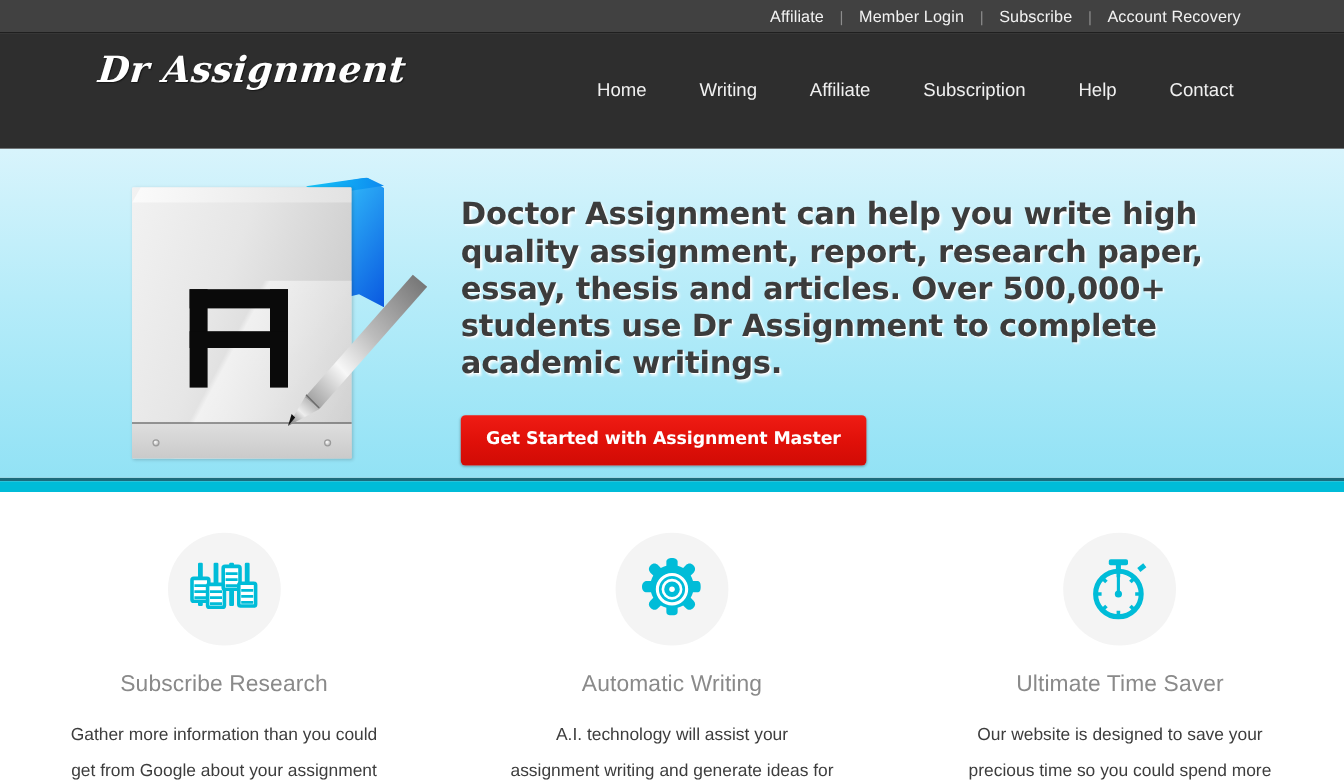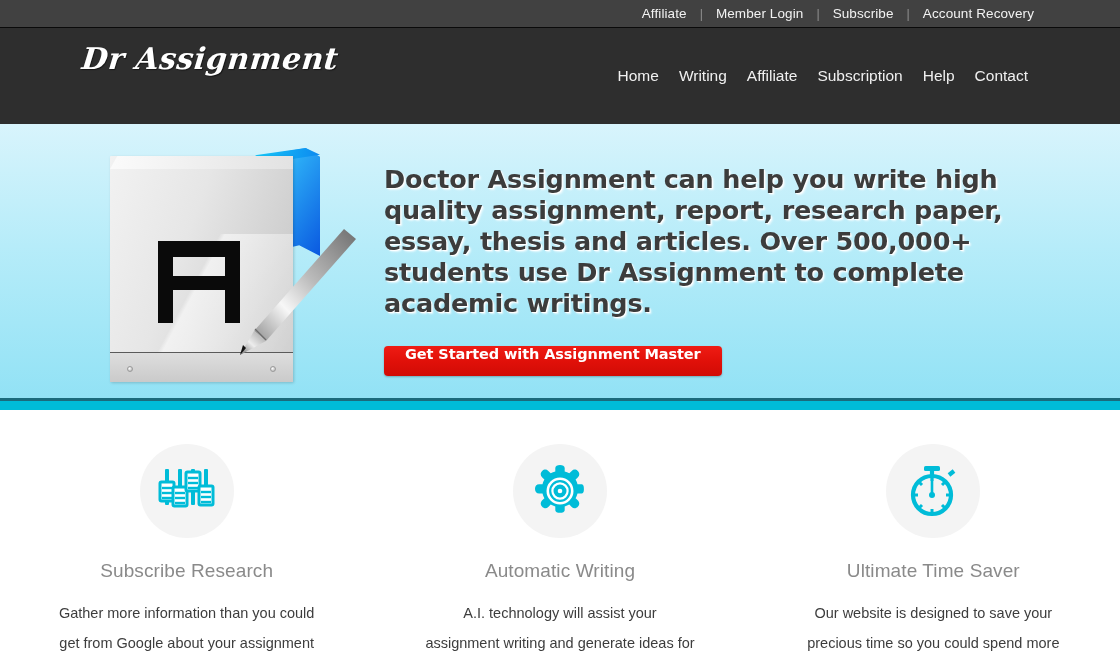--- a/index.html
+++ b/index.html
@@ -66,21 +66,21 @@
     font-size: 12.5px;
     color: #b9b9b9;
     margin-top: 6px;
     letter-spacing: .1px;
   }
   .mainnav {
     position: absolute;
     right: 92px;
     display: flex;
     align-items: flex-end;
-    gap: 20px;
+    gap: 44px;
   }
   .mainnav-link {
     color: #f0f0f0;
     font-size: 15.5px;
     text-decoration: none;
     white-space: nowrap;
   }
 
   
   .hero {
@@ -189,21 +189,21 @@
     font-size: 25.5px;
     line-height: 31px;
     color: #3c3c3c;
     letter-spacing: -.2px;
     text-shadow: 1px 1px 0 rgba(255,255,255,.95), 2px 2px 2px rgba(255,255,255,.7);
     margin: 0;
   }
   .hero-cta {
     display: inline-block;
     margin-top: 27px;
-    padding: 0 21px 14px;
+    padding: 12px 21px 14px;
     background: linear-gradient(to bottom, #ef1c14 0%, #e01009 52%, #d10b05 100%);
     color: #ffffff;
     font-family: "DejaVu Sans", sans-serif;
     font-weight: bold;
     font-size: 14.5px;
     border: none;
     border-radius: 4px;
     cursor: pointer;
     text-decoration: none;
     box-shadow: 0 1px 2px rgba(0,0,0,.25);

